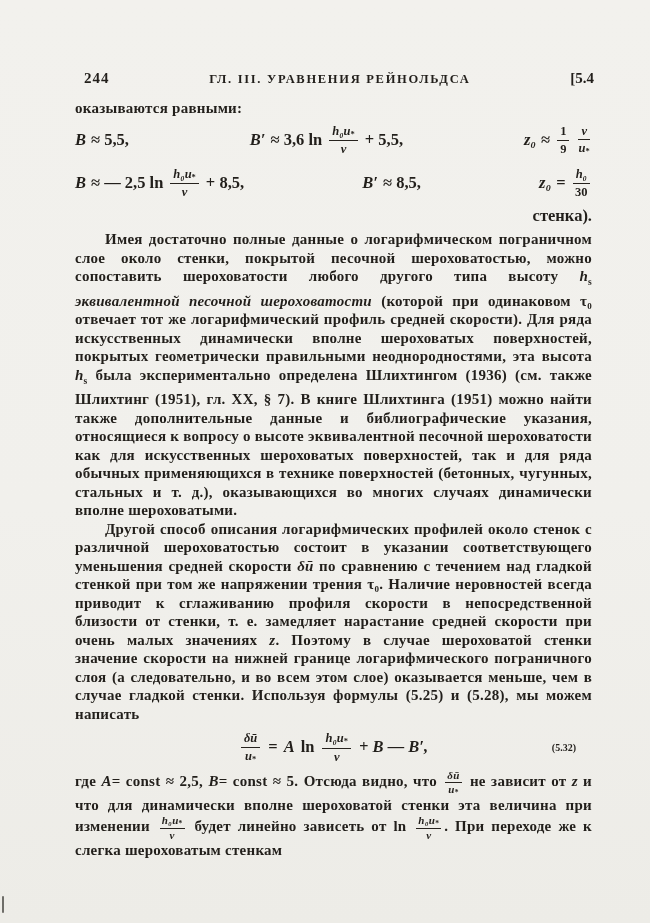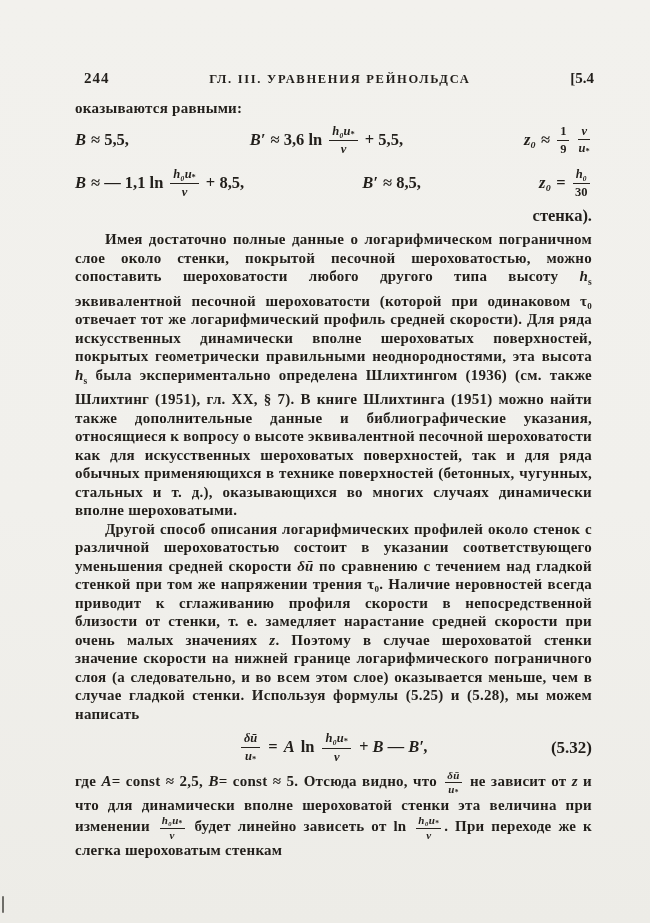--- a/index.html
+++ b/index.html
@@ -21,21 +21,21 @@
   .secref { font-size: 15px; }
 
   .content {
     padding: 12px 58px 0 75px;
     font-size: 15px; line-height: 18.5px; letter-spacing: 0.25px;
     text-align: justify;
   }
   .intro { margin: 7px 0 0; }
 
   .mi { font-style: italic; }
-  .it { }
+  .it { font-style: italic; }
   sub.s { font-size: 9.5px; }
 
   .eqrow {
     display: flex; justify-content: space-between; align-items: center;
     font-size: 16.5px; line-height: 1.15; min-height: 41px; margin-top: 2px;
     letter-spacing: 0; text-align: left;
   }
   .eqrow .g { display: inline-flex; align-items: center; gap: 5px; white-space: nowrap; }
 
   .frac {
@@ -49,21 +49,21 @@
   .eqcont { text-align: right; font-size: 16.5px; margin: 3px 0 5px; letter-spacing: 0; }
 
   p.para { margin: 0; text-indent: 30px; }
   p.noindent { text-indent: 0; margin: 0; }
   .p1m { margin-top: 5px; }
 
   .eq532 {
     position: relative; display: flex; align-items: center; justify-content: center;
     gap: 6px; font-size: 16.5px; line-height: 1.15; margin: 9px 0 7px; letter-spacing: 0;
   }
-  .eq532 .eqnum { position: absolute; right: 0; top: 50%; transform: translateY(-50%); font-size: 17px; }
+  .eq532 .eqnum { position: absolute; right: 16px; top: 50%; transform: translateY(-50%); font-size: 10px; }
 
   .ifrac {
     display: inline-flex; flex-direction: column; align-items: center;
     vertical-align: middle; margin: 0 3px; line-height: 1;
   }
   .ifrac .num { font-size: 11px; border-bottom: 1.4px solid #26221d; padding: 0 2px 1px; }
   .ifrac .den { font-size: 11px; padding-top: 1px; }
   .ifrac sub { font-size: 7.5px; vertical-align: -1.5px; }
 
   .artifact {
@@ -110,21 +110,21 @@
         <span class="frac">
           <span class="num"><span class="mi">ν</span></span>
           <span class="den"><span class="mi">u</span><sub>*</sub></span>
         </span>
       </span>
     </div>
 
     <div class="eqrow">
       <span class="g">
         <span class="mi">B</span>
-        <span>≈ — 1,1 ln</span>
+        <span>≈ — 2,5 ln</span>
         <span class="frac">
           <span class="num"><span class="mi">h₀u</span><sub>*</sub></span>
           <span class="den"><span class="mi">ν</span></span>
         </span>
         <span>+ 8,5,</span>
       </span>
       <span class="g">
         <span class="mi">B′</span>
         <span>≈ 8,5,</span>
       </span>

